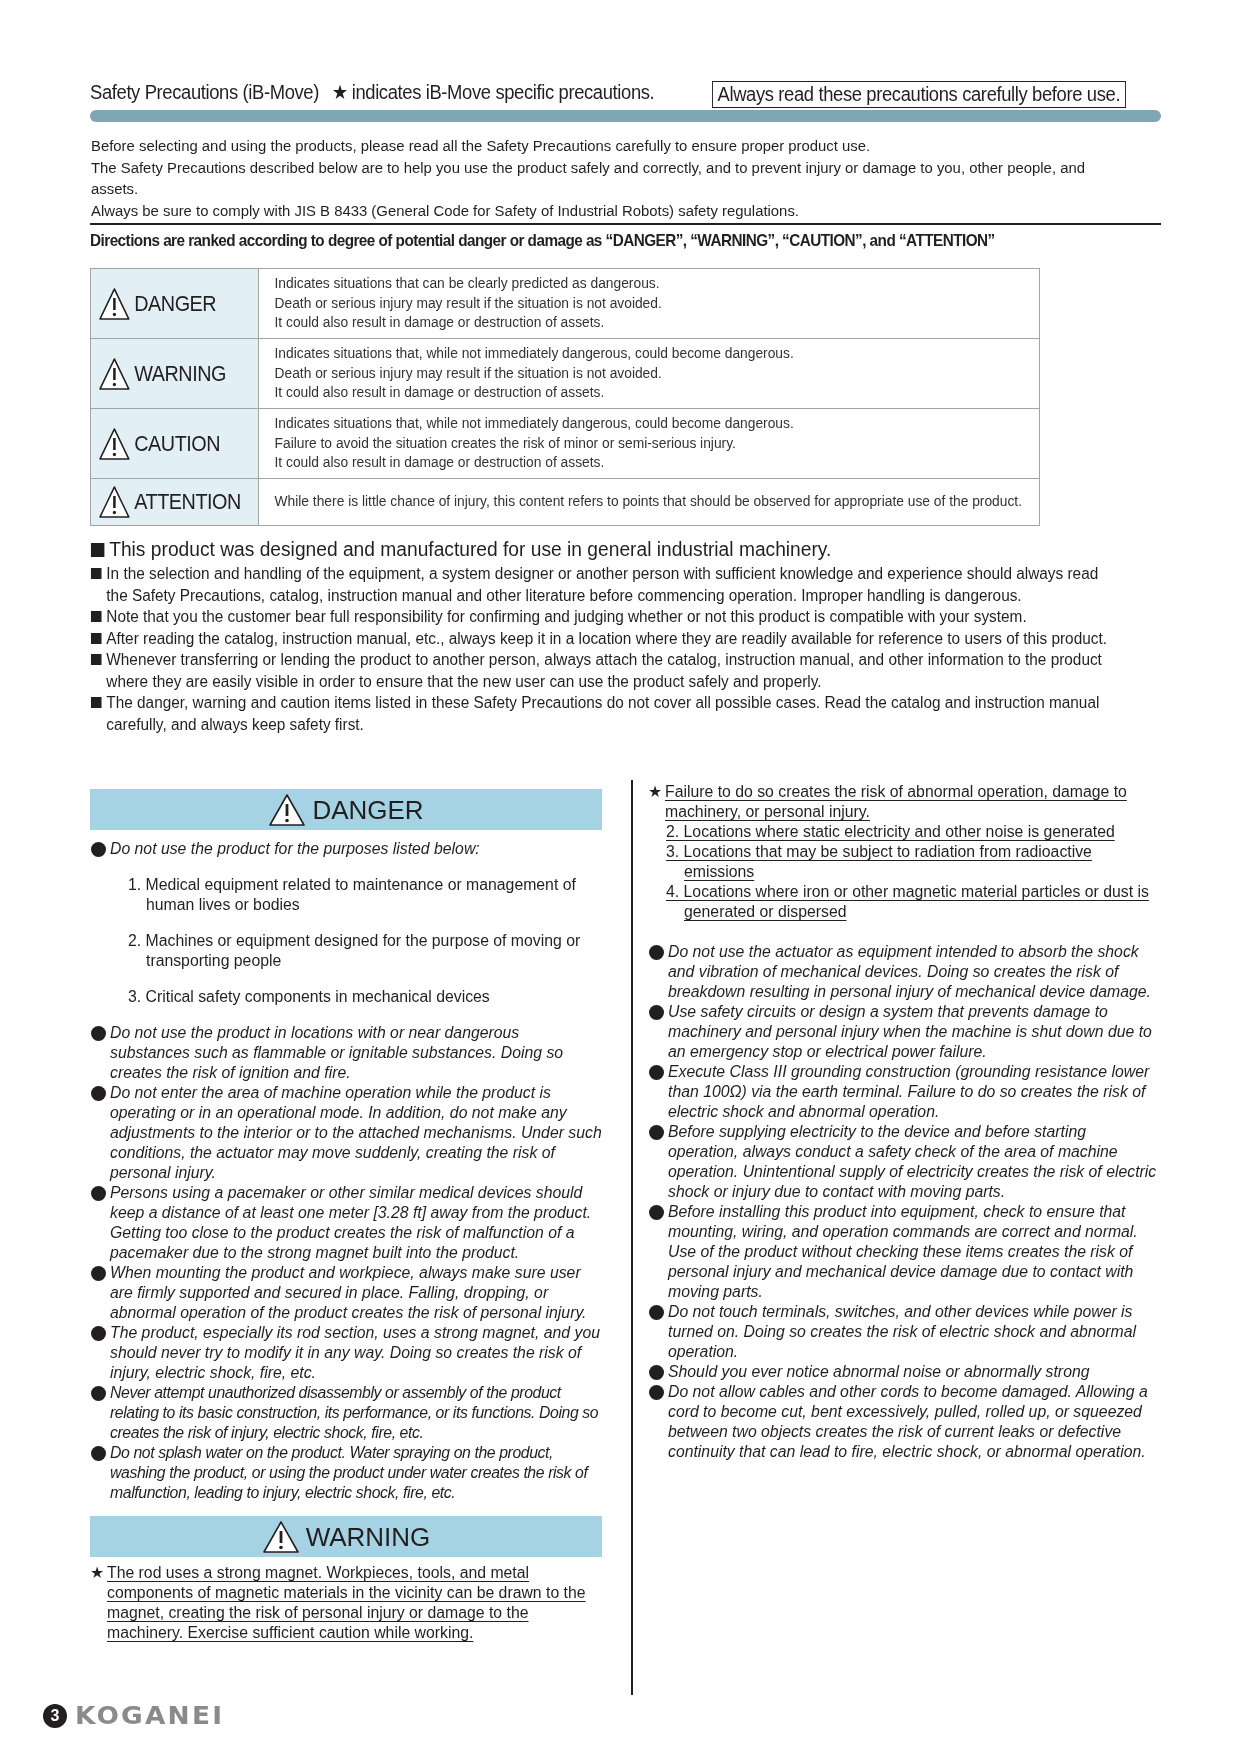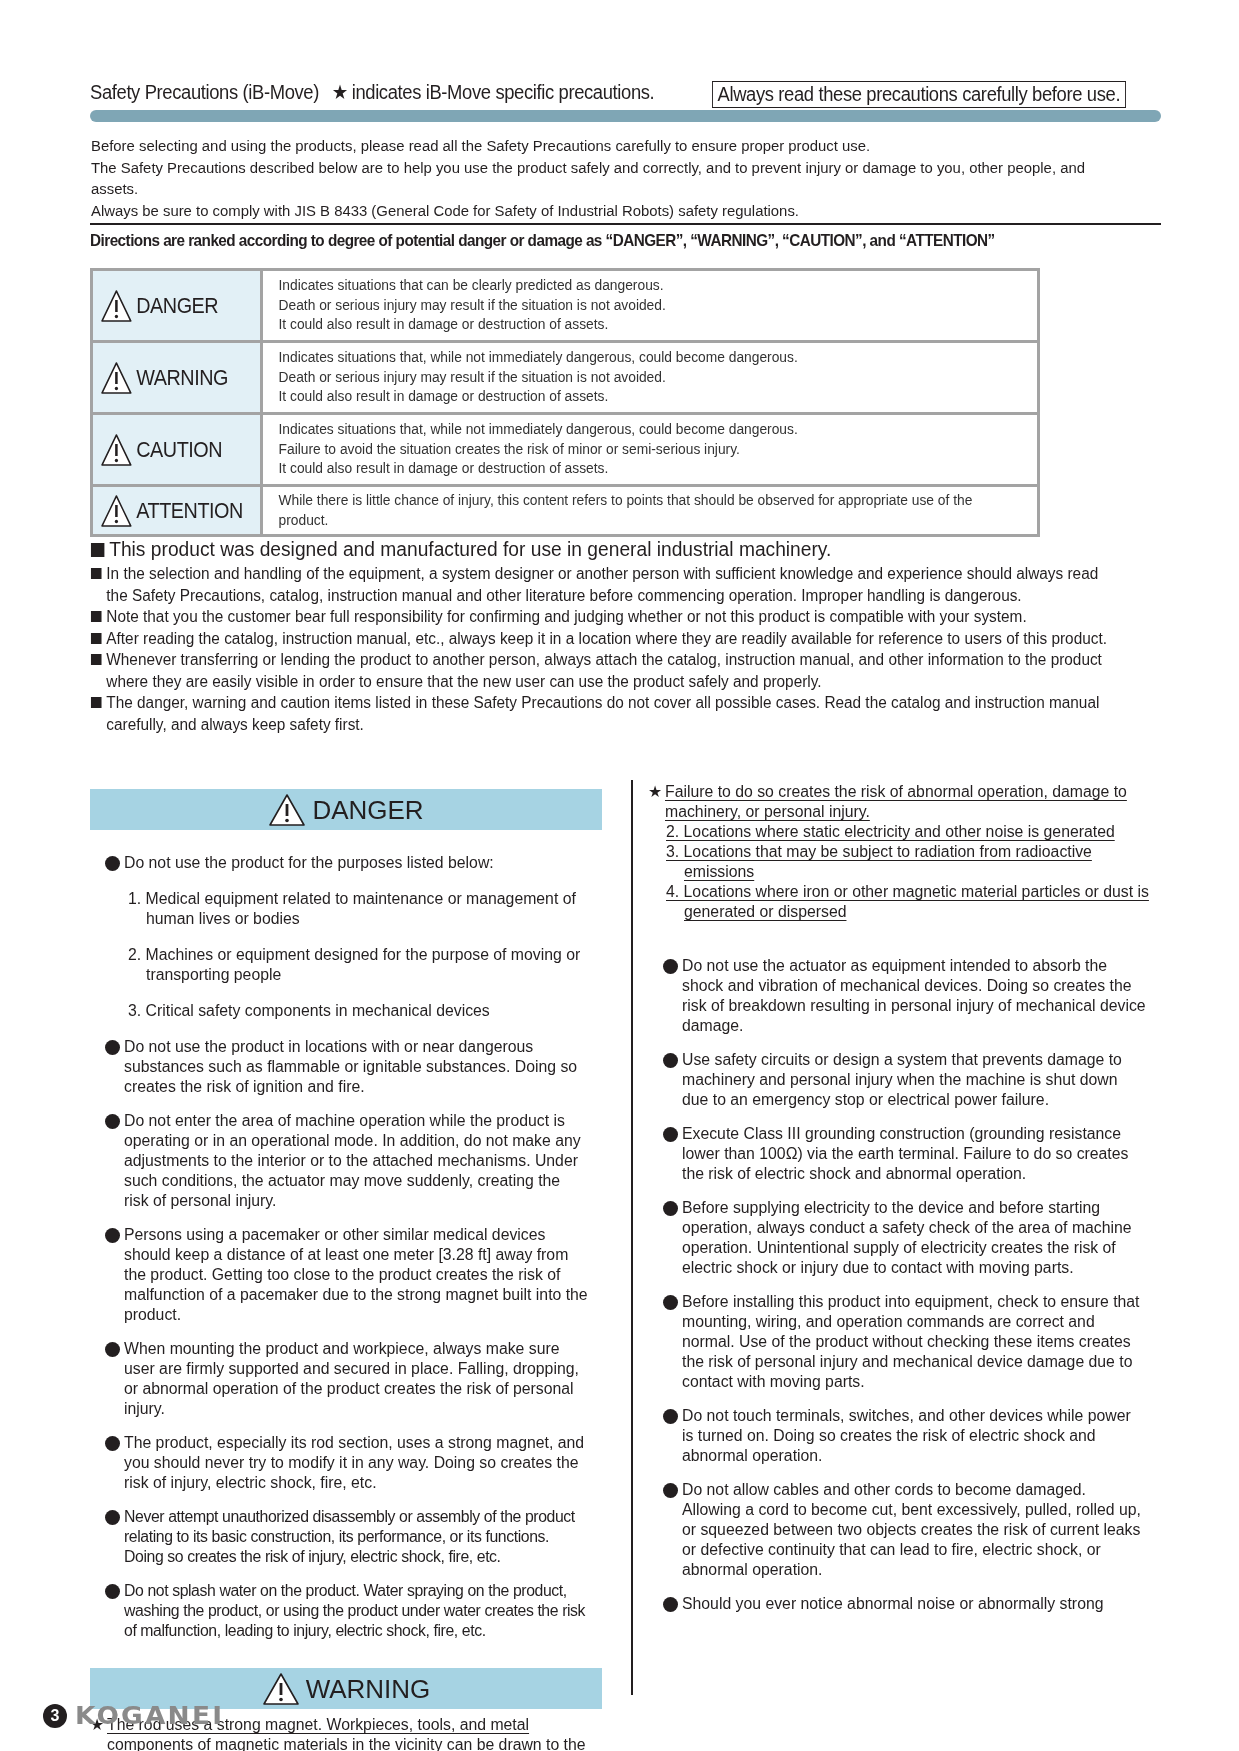--- a/index.html
+++ b/index.html
@@ -13,21 +13,21 @@
   .hdr-bar { left: 90px; top: 110px; width: 1071px; height: 12px; background: #7fa6b5; border-radius: 6px; }
 
   
   .intro { left: 91px; top: 135px; width: 1070px; font-size: 15.5px; line-height: 21.5px; transform: scaleX(0.96); transform-origin: left top; }
   .intro p { margin: 0; }
   .rule { left: 90px; top: 223px; width: 1071px; height: 1.5px; background: #231f20; }
   .ranked { left: 90px; top: 231px; font-size: 17px; font-weight: bold; letter-spacing: -0.6px; white-space: nowrap; transform: scaleX(0.9); transform-origin: left top; }
 
   
   .tbl { left: 90px; top: 268px; width: 950px; border-collapse: collapse; border: 1.5px solid #231f20; }
-  .tbl td { border: 3px solid #a3a3a3; padding: 0; }
+  .tbl td { border: 1px solid #a3a3a3; padding: 0; }
   .tbl .lbl { width: 163px; background: #e2f0f6; height: 69px; }
   .tbl .lbl div { display: flex; align-items: center; padding-left: 8px; font-size: 22px; letter-spacing: -0.5px; transform: scaleX(0.9); transform-origin: left center; }
   .tbl .lbl svg { margin-right: 4px; flex: none; }
   .tbl .desc { padding: 4px 16px; font-size: 13.8px; line-height: 19.5px; color: #333; }
   .tbl .desc p { margin: 0; }
   .tbl tr.short .lbl { height: 46px; }
 
   
   .sq { left: 90px; width: 1075px; font-size: 16px; line-height: 21.5px; transform: scaleX(0.96); transform-origin: left top; }
   .sq .lead { font-size: 20px; line-height: 27px; }
@@ -38,21 +38,21 @@
 
   
   .col { width: 512px; font-size: 15.8px; line-height: 20px; }
   .colL { left: 90px; top: 789px; }
   .colR { left: 648px; top: 782px; }
   .divider { left: 631px; top: 780px; width: 1.5px; height: 915px; background: #231f20; }
 
   .banner { width: 512px; height: 41px; background: #a6d3e3; display: flex; align-items: center; justify-content: center; font-size: 26px; }
   .banner svg { margin-right: 6px; }
 
-  .bul { position: relative; padding-left: 20px; margin: 14px; }
+  .bul { position: relative; padding-left: 20px; margin: 0; font-style: italic; }
   .bul::before { content: ""; position: absolute; left: 1px; top: 3px; width: 15px; height: 15px; border-radius: 50%; background: #231f20; }
   .num { padding-left: 40px; text-indent: -18px; margin: 16px; }
   .plain { padding-left: 20px; margin: 0; }
 
   .starp { position: relative; padding-left: 17px; margin: 0; }
   .starp .st { position: absolute; left: 0; top: 0; }
   .ul { text-decoration: underline; text-decoration-thickness: 1px; text-underline-offset: 3px; }
   .ulnum { padding-left: 36px; text-indent: -18px; margin: 0; }
 
   
@@ -198,18 +198,18 @@
   <p class="ulnum"><span class="ul">2. Locations where static electricity and other noise is generated</span></p>
   <p class="ulnum"><span class="ul">3. Locations that may be subject to radiation from radioactive emissions</span></p>
   <p class="ulnum"><span class="ul">4. Locations where iron or other magnetic material particles or dust is generated or dispersed</span></p>
   <div style="height:20px"></div>
   <p class="bul">Do not use the actuator as equipment intended to absorb the shock and vibration of mechanical devices. Doing so creates the risk of breakdown resulting in personal injury of mechanical device damage.</p>
   <p class="bul">Use safety circuits or design a system that prevents damage to machinery and personal injury when the machine is shut down due to an emergency stop or electrical power failure.</p>
   <p class="bul">Execute Class III grounding construction (grounding resistance lower than 100Ω) via the earth terminal. Failure to do so creates the risk of electric shock and abnormal operation.</p>
   <p class="bul">Before supplying electricity to the device and before starting operation, always conduct a safety check of the area of machine operation. Unintentional supply of electricity creates the risk of electric shock or injury due to contact with moving parts.</p>
   <p class="bul">Before installing this product into equipment, check to ensure that mounting, wiring, and operation commands are correct and normal. Use of the product without checking these items creates the risk of personal injury and mechanical device damage due to contact with moving parts.</p>
   <p class="bul">Do not touch terminals, switches, and other devices while power is turned on. Doing so creates the risk of electric shock and abnormal operation.</p>
+  <p class="bul">Should you ever notice abnormal noise or abnormally strong</p>
   <p class="bul">Do not allow cables and other cords to become damaged. Allowing a cord to become cut, bent excessively, pulled, rolled up, or squeezed between two objects creates the risk of current leaks or defective continuity that can lead to fire, electric shock, or abnormal operation.</p>
-  <p class="bul">Should you ever notice abnormal noise or abnormally strong</p>
 </div>
 
 <div class="abs pgnum">3</div>
 <div class="abs logo">KOGANEI</div>
 
 </body></html>

